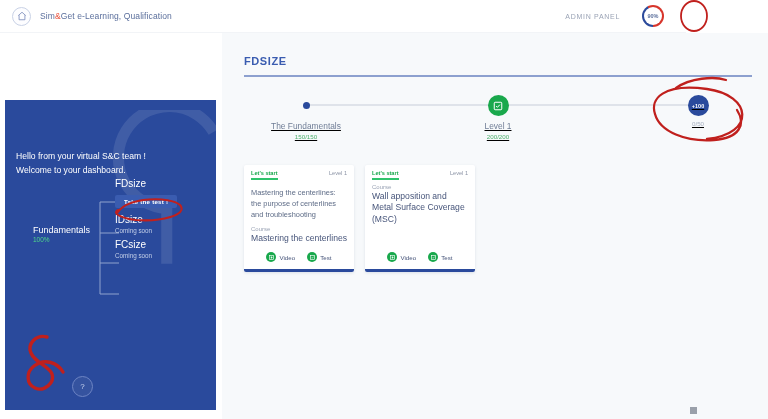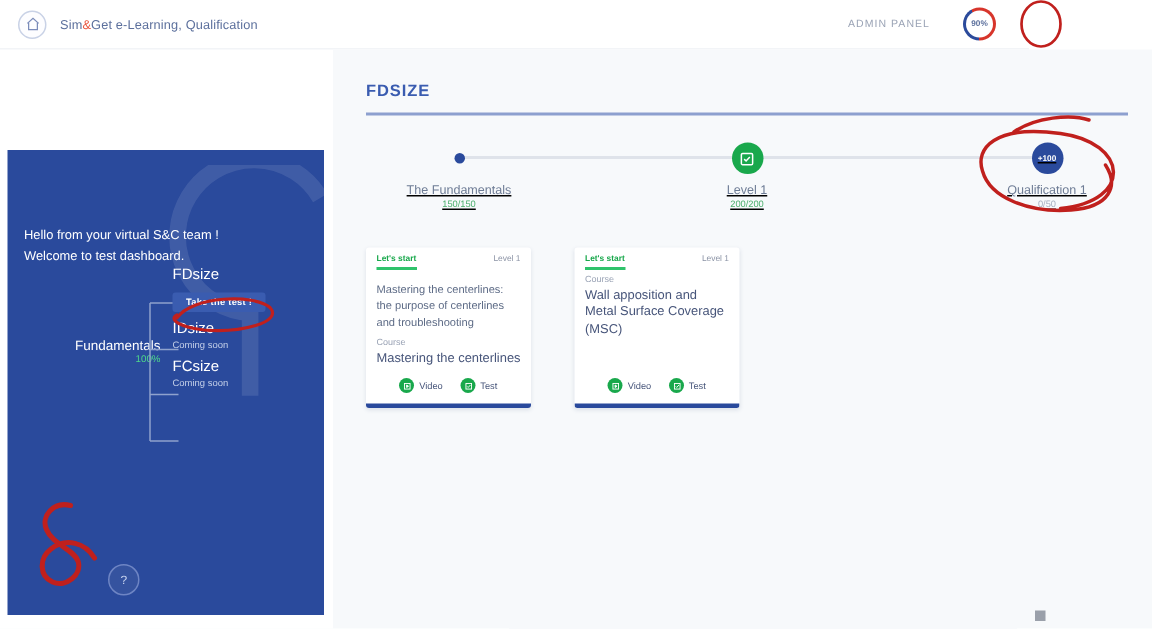--- a/index.html
+++ b/index.html
@@ -54,21 +54,21 @@
     width: 170px; height: 180px; opacity: .10;
   }
   .greeting {
     position: absolute; left: 11px; top: 9px; color: #ffffff;
     font-size: 8.6px; line-height: 14px; margin-top: 40px;
   }
   .tree {
     position: absolute; left: 0; top: 78px; width: 211px; height: 130px;
   }
   .tree-root {
-    position: absolute; left: 28px; top: 47px; width: 74px; text-align: right;
+    position: absolute; left: 28px; top: 47px; width: 74px; text-align: left;
   }
   .tree-root-label { font-size: 9px; color: #ffffff; }
   .tree-root-pct { font-size: 6.5px; color: #4fd98a; margin-top: 1px; }
   .tree-lines { position: absolute; left: 92px; top: 0; width: 26px; height: 130px; }
   .tree-items { position: absolute; left: 110px; top: 0; width: 100px; }
   .tree-item { margin-bottom: 5px; }
   .tree-item-title { font-size: 10px; color: #ffffff; line-height: 12px; }
   .tree-item-sub { font-size: 6.3px; color: #c3cfe8; margin-top: 1px; }
   .take-test-btn {
     display: inline-block; margin-top: 2px; margin-bottom: 1px;
@@ -117,21 +117,21 @@
   .circle-blue {
     width: 21px; height: 21px; border-radius: 50%; background: #2a4a9c;
     display: flex; align-items: center; justify-content: center;
     color: #ffffff; font-size: 5.5px; font-weight: bold;
   }
   .step-label { font-size: 8.4px; color: #6f7d96; margin-top: 3px; }
   .step-score { font-size: 6.2px; color: #4caf6d; margin-top: 2px; }
   .step-score.muted { color: #a7b0c1; }
 
   
-  .cards { position: absolute; left: 22px; top: 132px; display: flex; gap: 29px; }
+  .cards { position: absolute; left: 22px; top: 132px; display: flex; gap: 11px; }
   .card {
     width: 110px; background: #ffffff; border-radius: 2px;
     box-shadow: 0 1px 3px rgba(40,60,110,.13);
     display: flex; flex-direction: column; overflow: hidden;
   }
   .card-top { padding: 5px 7px 0 7px; }
   .card-top-row { display: flex; justify-content: space-between; align-items: flex-start; }
   .lets-start { font-size: 5.6px; color: #19a84c; font-weight: bold; }
   .level-tag { font-size: 5.6px; color: #8b93a5; }
   .green-underline { width: 27px; height: 1.6px; background: #2fc36b; margin-top: 2px; }
@@ -213,21 +213,20 @@
           </span>
         </div>
         <div class="step-label">Level 1</div>
         <div class="step-score">200/200</div>
       </div>
 
       <div class="step step-3">
         <div class="step-marker">
           <span class="circle-blue">+100</span>
         </div>
-        <div class="step-label">Qualification 1</div>
         <div class="step-score muted">0/50</div>
       </div>
     </div>
 
     <div class="cards">
 
       <div class="card">
         <div class="card-top">
           <div class="card-top-row">
             <span class="lets-start">Let's start</span>
@@ -297,21 +296,21 @@
     </div>
   </div>
 
   <div class="left-panel">
     <svg class="watermark" viewBox="0 0 200 200">
       <path d="M150 20 A60 60 0 1 0 95 110 L95 175" fill="none" stroke="#ffffff" stroke-width="13"></path>
     </svg>
 
     <div class="greeting">
       <div>Hello from your virtual S&amp;C team !</div>
-      <div>Welcome to test dashboard.</div>
+      <div>Welcome to your dashboard.</div>
     </div>
 
     <div class="tree">
       <div class="tree-root">
         <div class="tree-root-label">Fundamentals</div>
         <div class="tree-root-pct">100%</div>
       </div>
 
       <svg class="tree-lines" viewBox="0 0 26 130">
         <path d="M3 24 L3 116" stroke="#8fa2cd" stroke-width="1" fill="none"></path>

